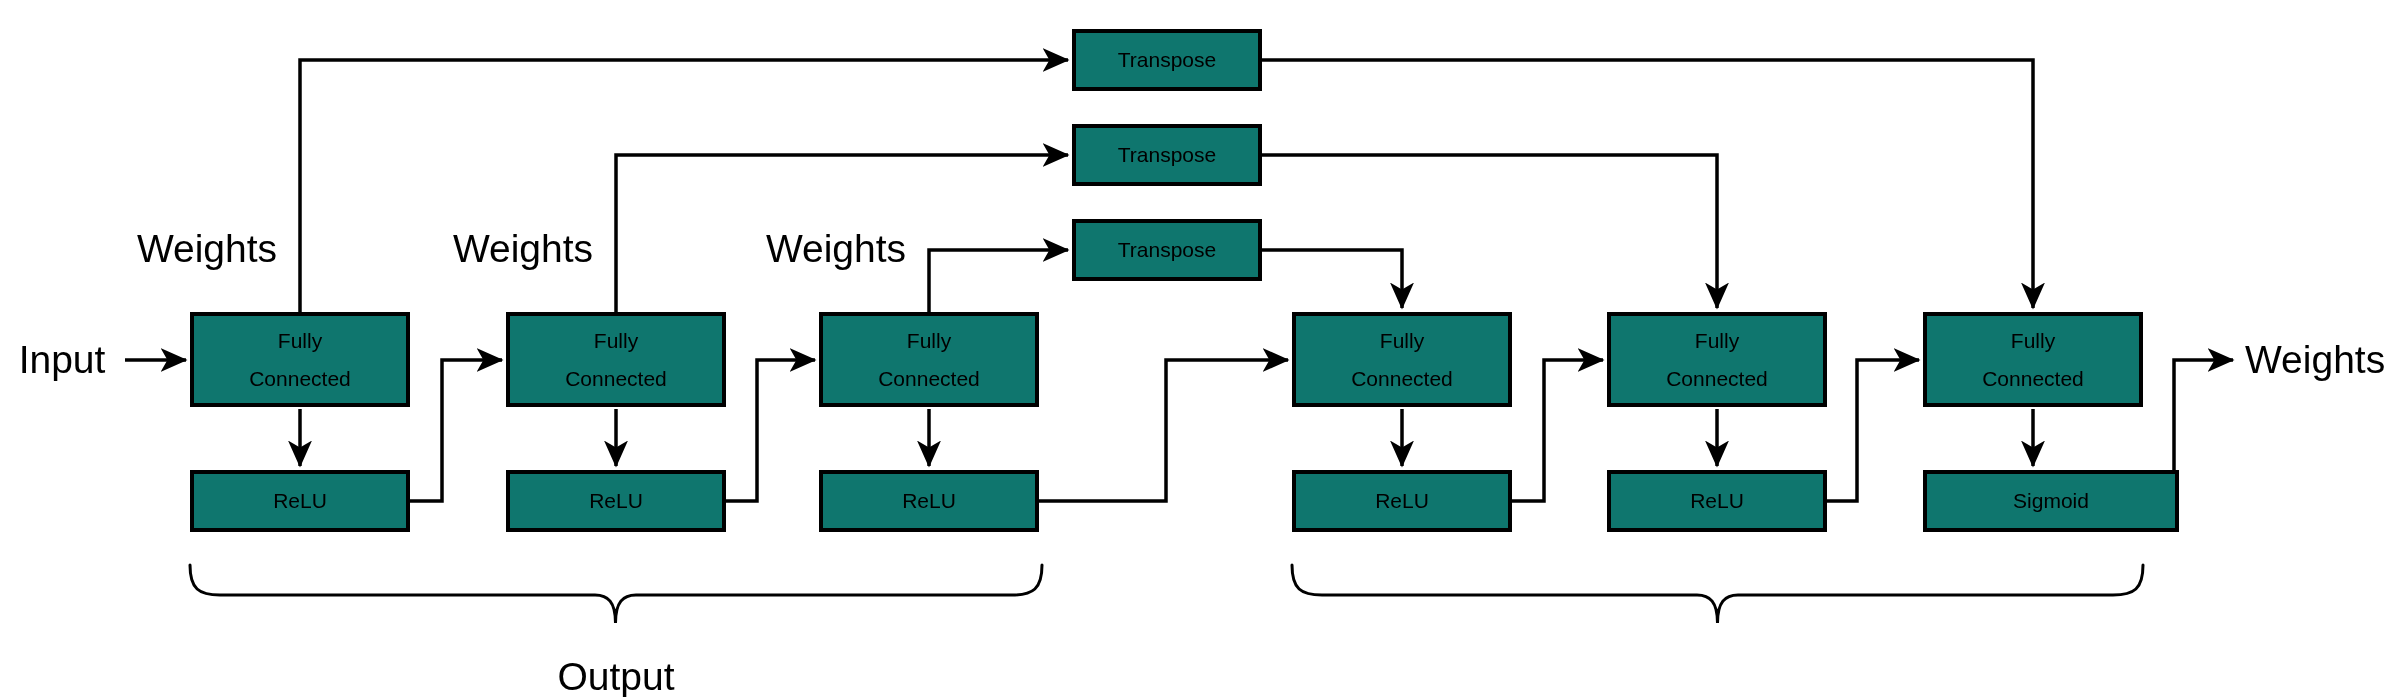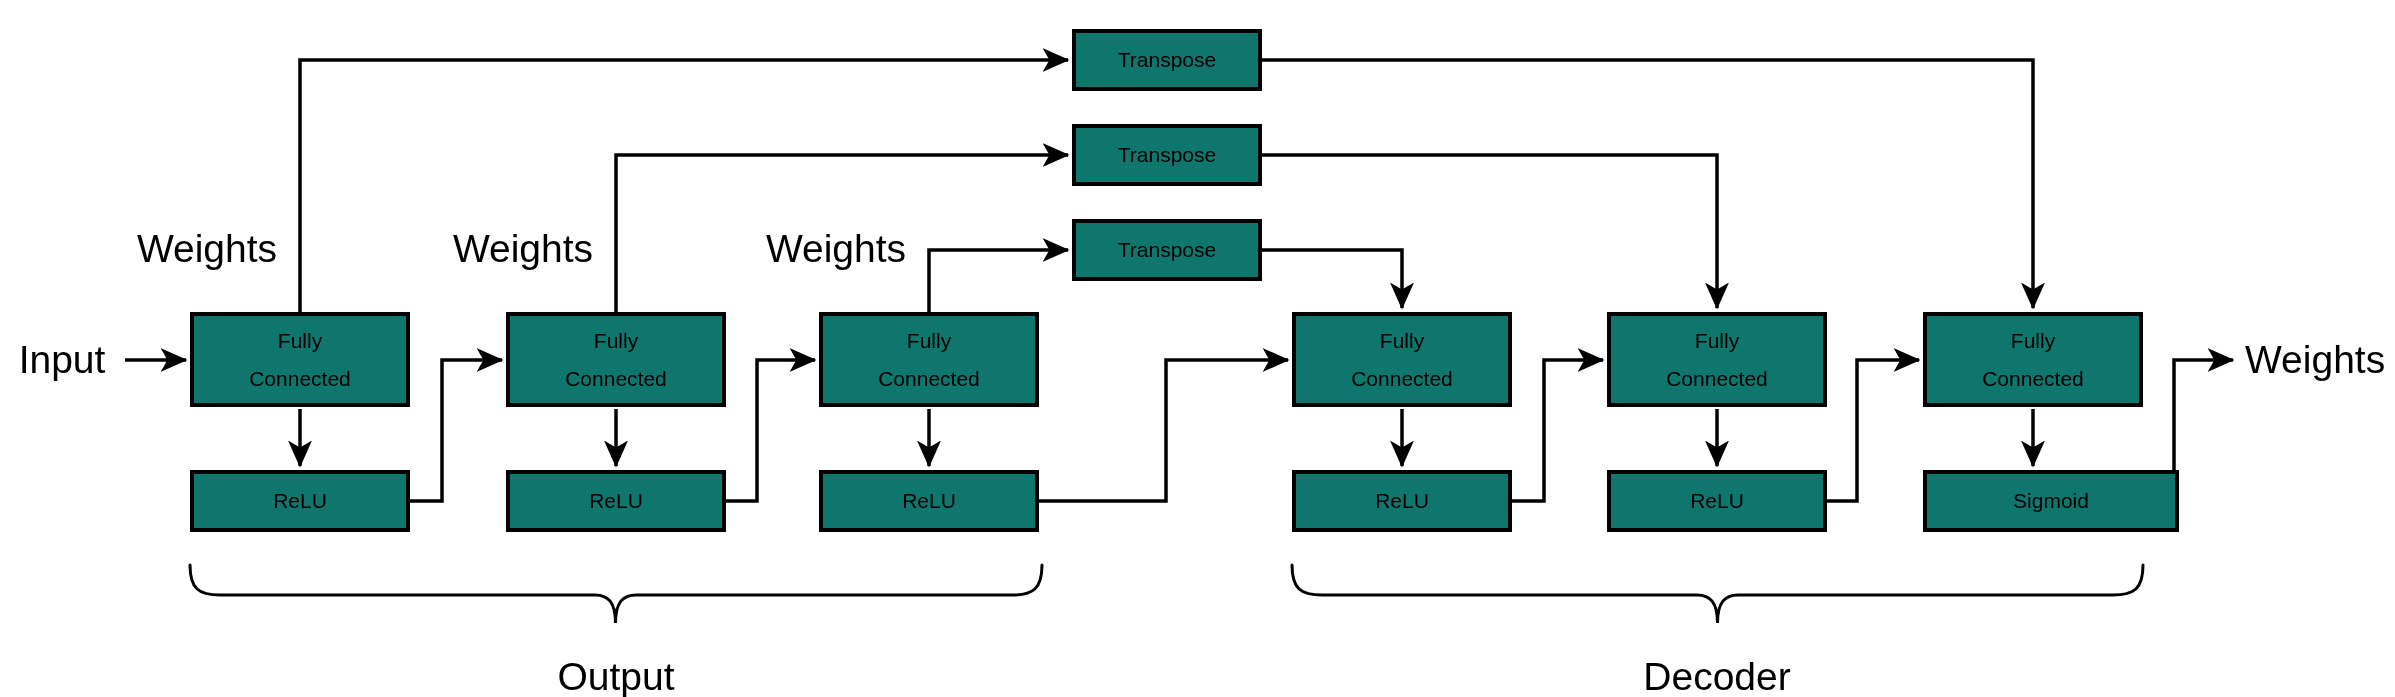--- a/index.html
+++ b/index.html
@@ -117,15 +117,14 @@
   </div>
 
   <div class="lbl" style="left:12px;top:343px;width:100px;">Input</div>
   <div class="lbl" style="left:2245px;top:343px;width:140px;">Weights</div>
 
   <div class="lbl" style="left:127px;top:232px;width:160px;">Weights</div>
   <div class="lbl" style="left:443px;top:232px;width:160px;">Weights</div>
   <div class="lbl" style="left:756px;top:232px;width:160px;">Weights</div>
 
   <div class="lbl" style="left:496px;top:660px;width:240px;">Output</div>
-  <div class="lbl" style="left:1597px;top:660px;width:240px;">Decoder</div>
 
 </div>
 
 </body></html>

